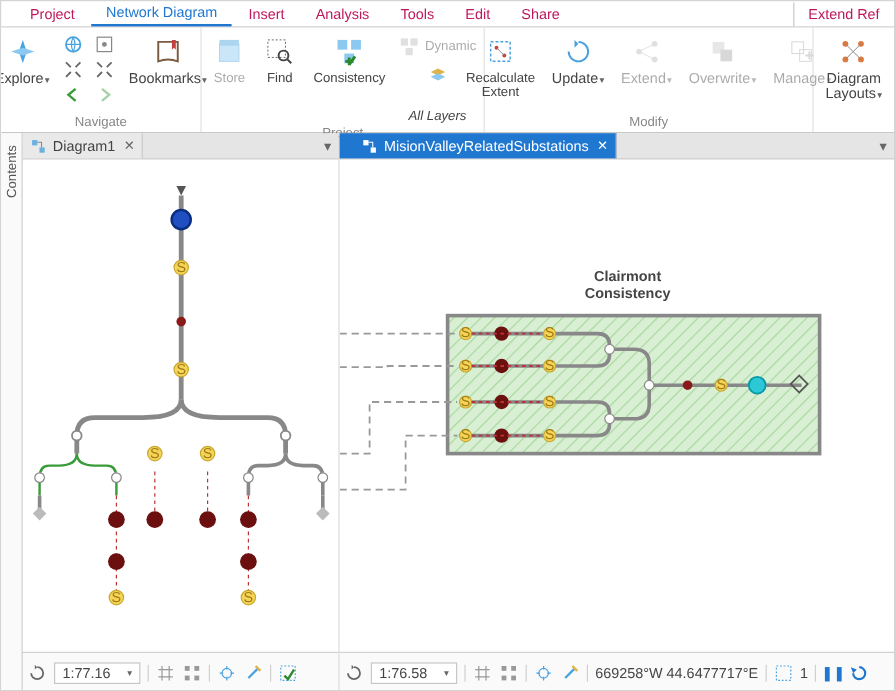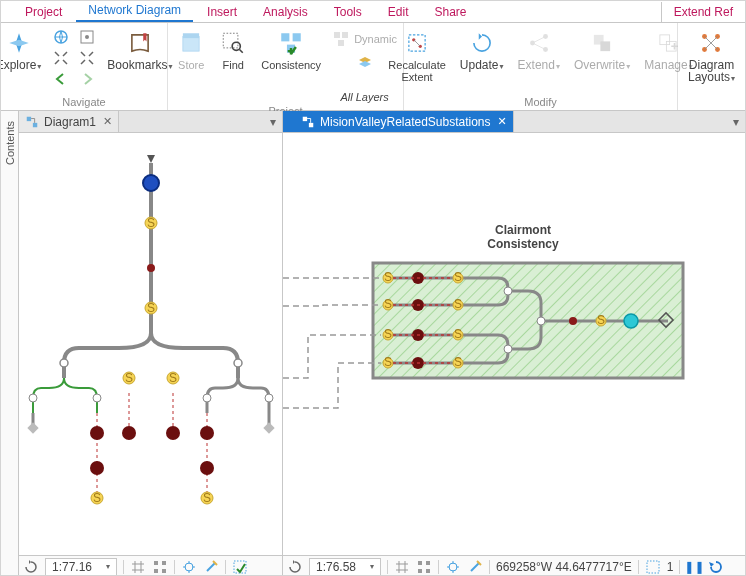--- a/index.html
+++ b/index.html
@@ -43,21 +43,21 @@
   .pane-tabs{height:22px;display:flex;align-items:center;background:#e5e5e5;border-bottom:1px solid var(--border);}
   .pane-tab{display:flex;align-items:center;height:100%;padding:0 6px;gap:5px;background:#e9e9e9;border-right:1px solid var(--border);}
   .pane-tab.active-blue{background:var(--blue);color:#fff;padding-left:18px;}
   .pane-tab.active-blue *{color:#fff;}
   .tab-icon{width:14px;height:14px;display:inline-block;}
   .tab-close{font-size:11px;color:#666;cursor:pointer;margin-left:2px;}
   .pane-tabs .spacer{flex:1;}
   .pane-tabs .menu-caret{padding:0 6px;color:#666;cursor:pointer;}
   .view{flex:1;background:#fff;position:relative;overflow:hidden;}
   
-  .status{height:22px;display:flex;align-items:center;border-top:1px solid var(--border);background:#fafafa;font-size:11px;color:#555;padding:0 4px;gap:6px;}
+  .status{height:34px;display:flex;align-items:center;border-top:1px solid var(--border);background:#fafafa;font-size:11px;color:#555;padding:0 4px;gap:6px;}
   .status .sep{width:1px;height:14px;background:#d0d0d0;}
   .status-icon{width:16px;height:16px;display:inline-flex;align-items:center;justify-content:center;cursor:pointer;}
   .scale-box{border:1px solid var(--border);background:#fff;padding:1px 6px;min-width:72px;display:flex;align-items:center;justify-content:space-between;}
   
   .flex-gap{display:flex;gap:2px;align-items:center;}
 </style>
 </head>
 <body>
 
 <div class="menu-tabs">

